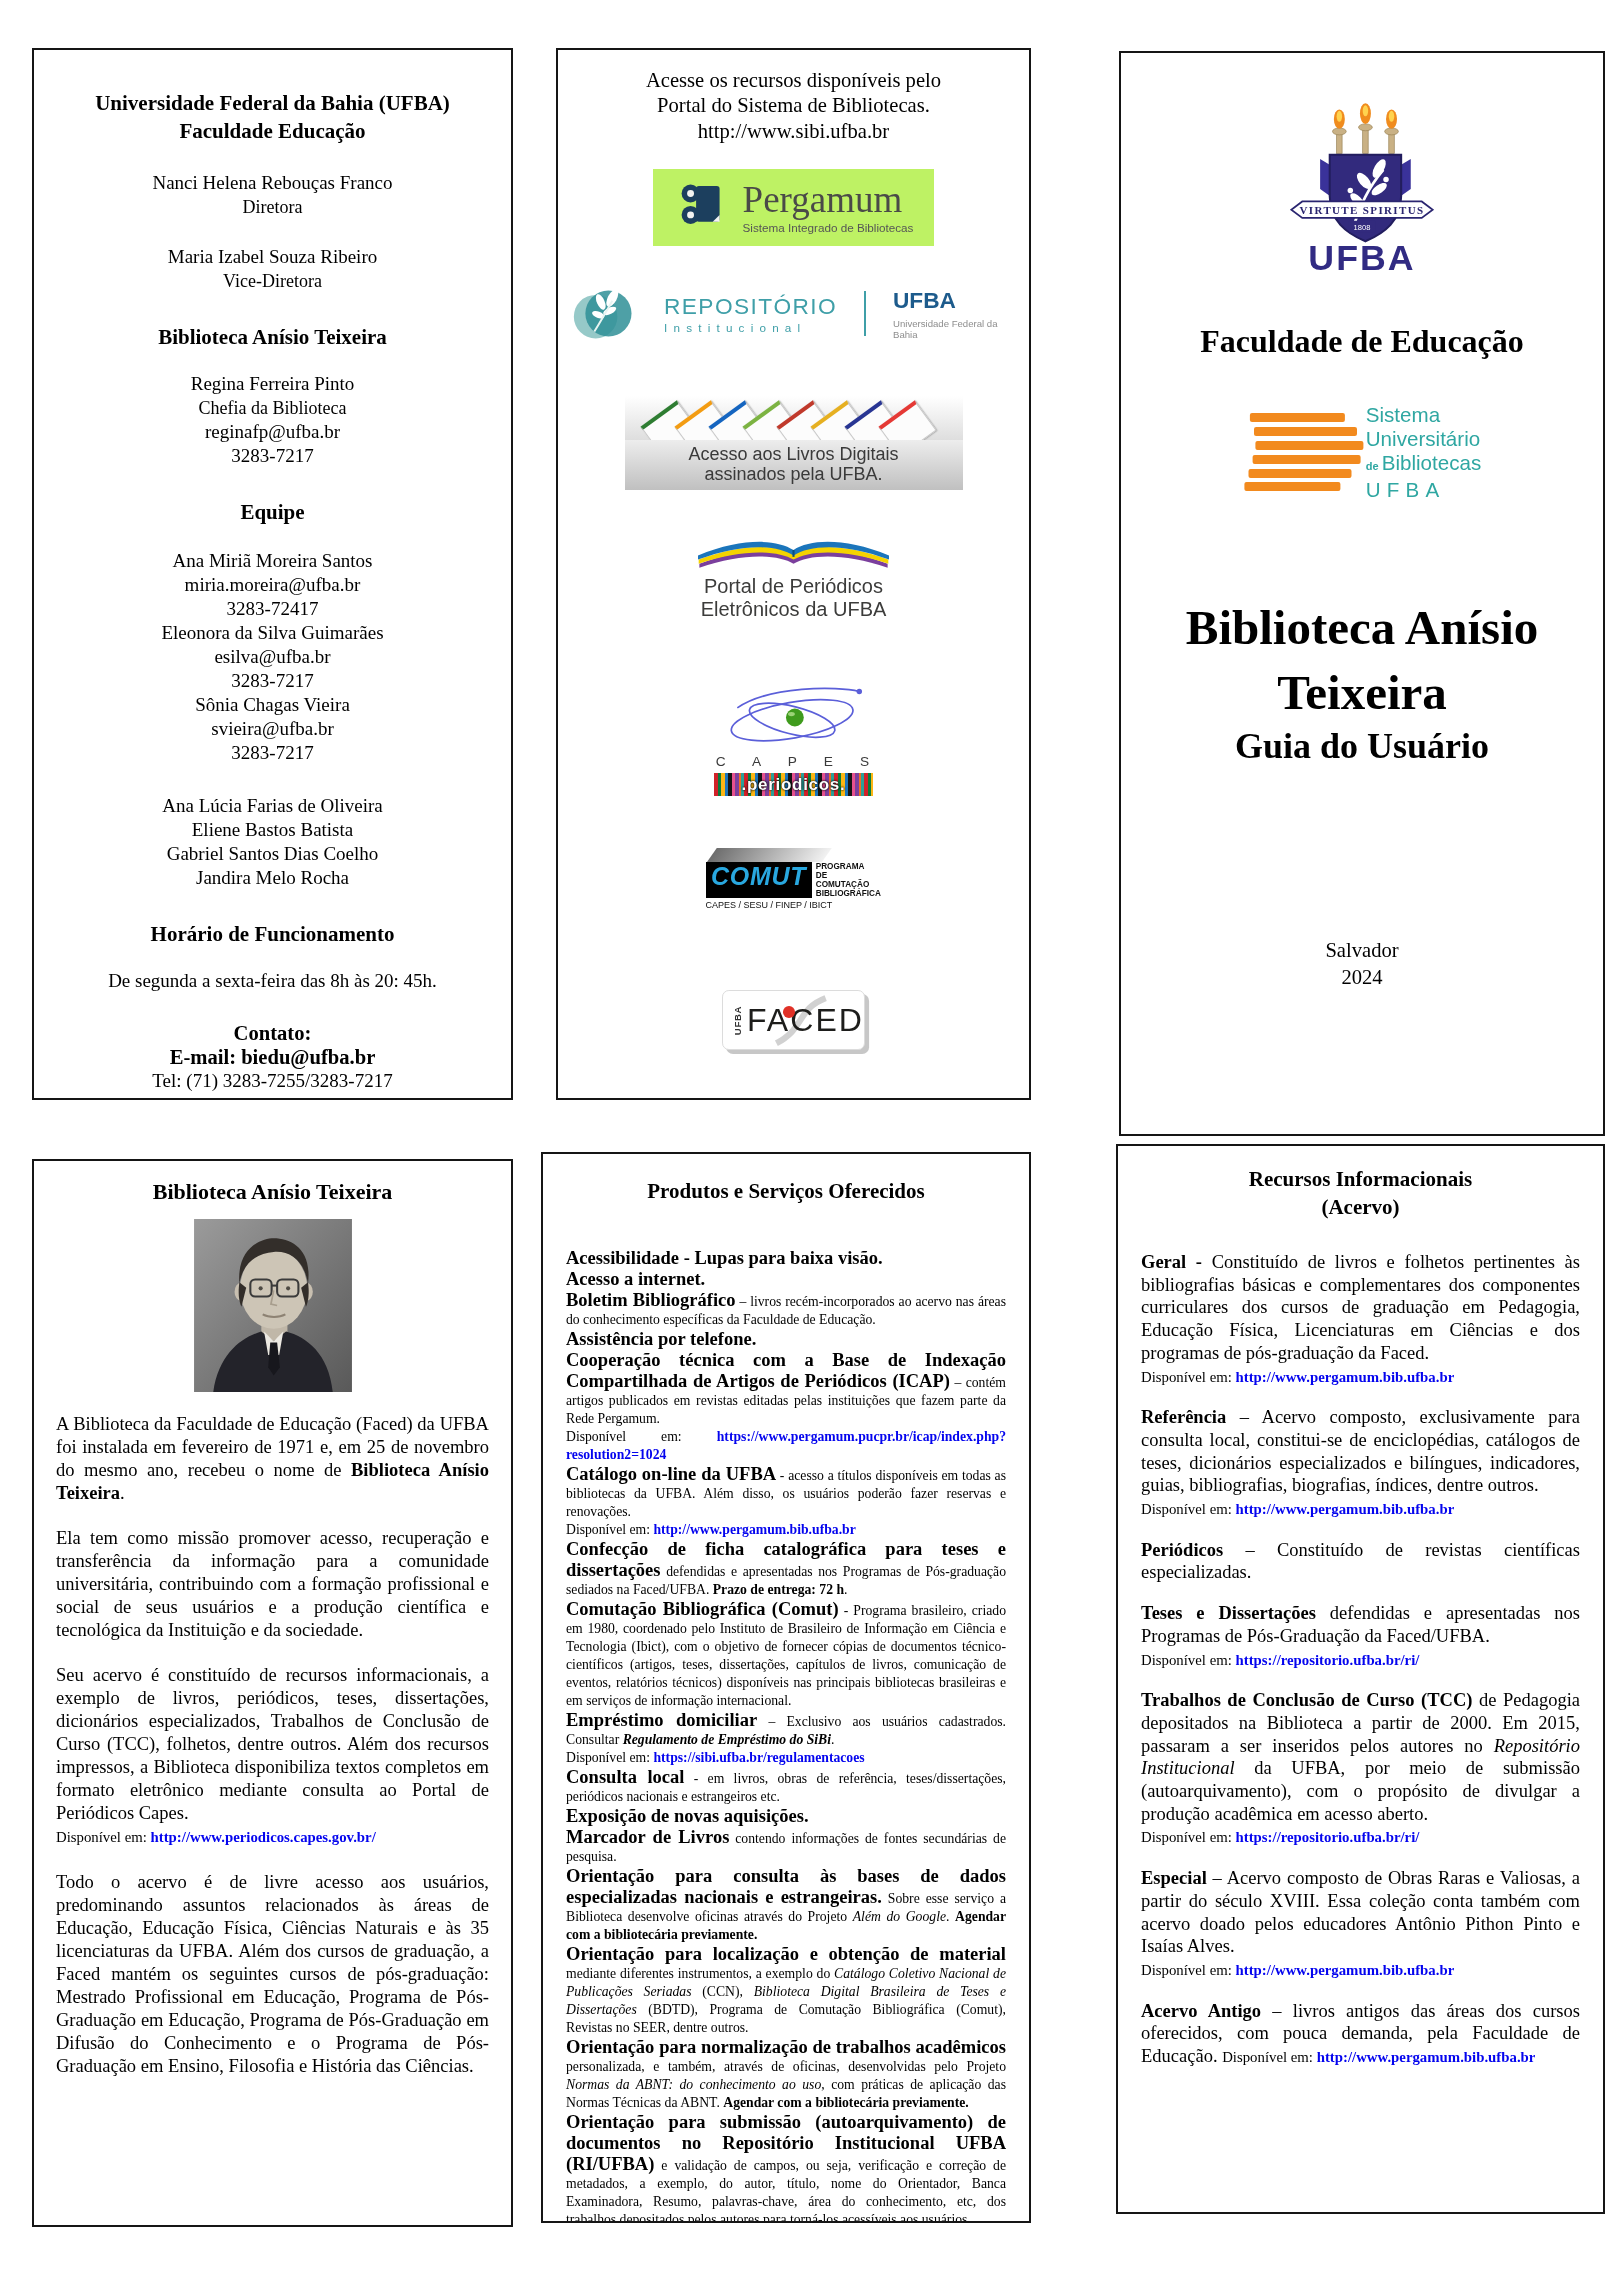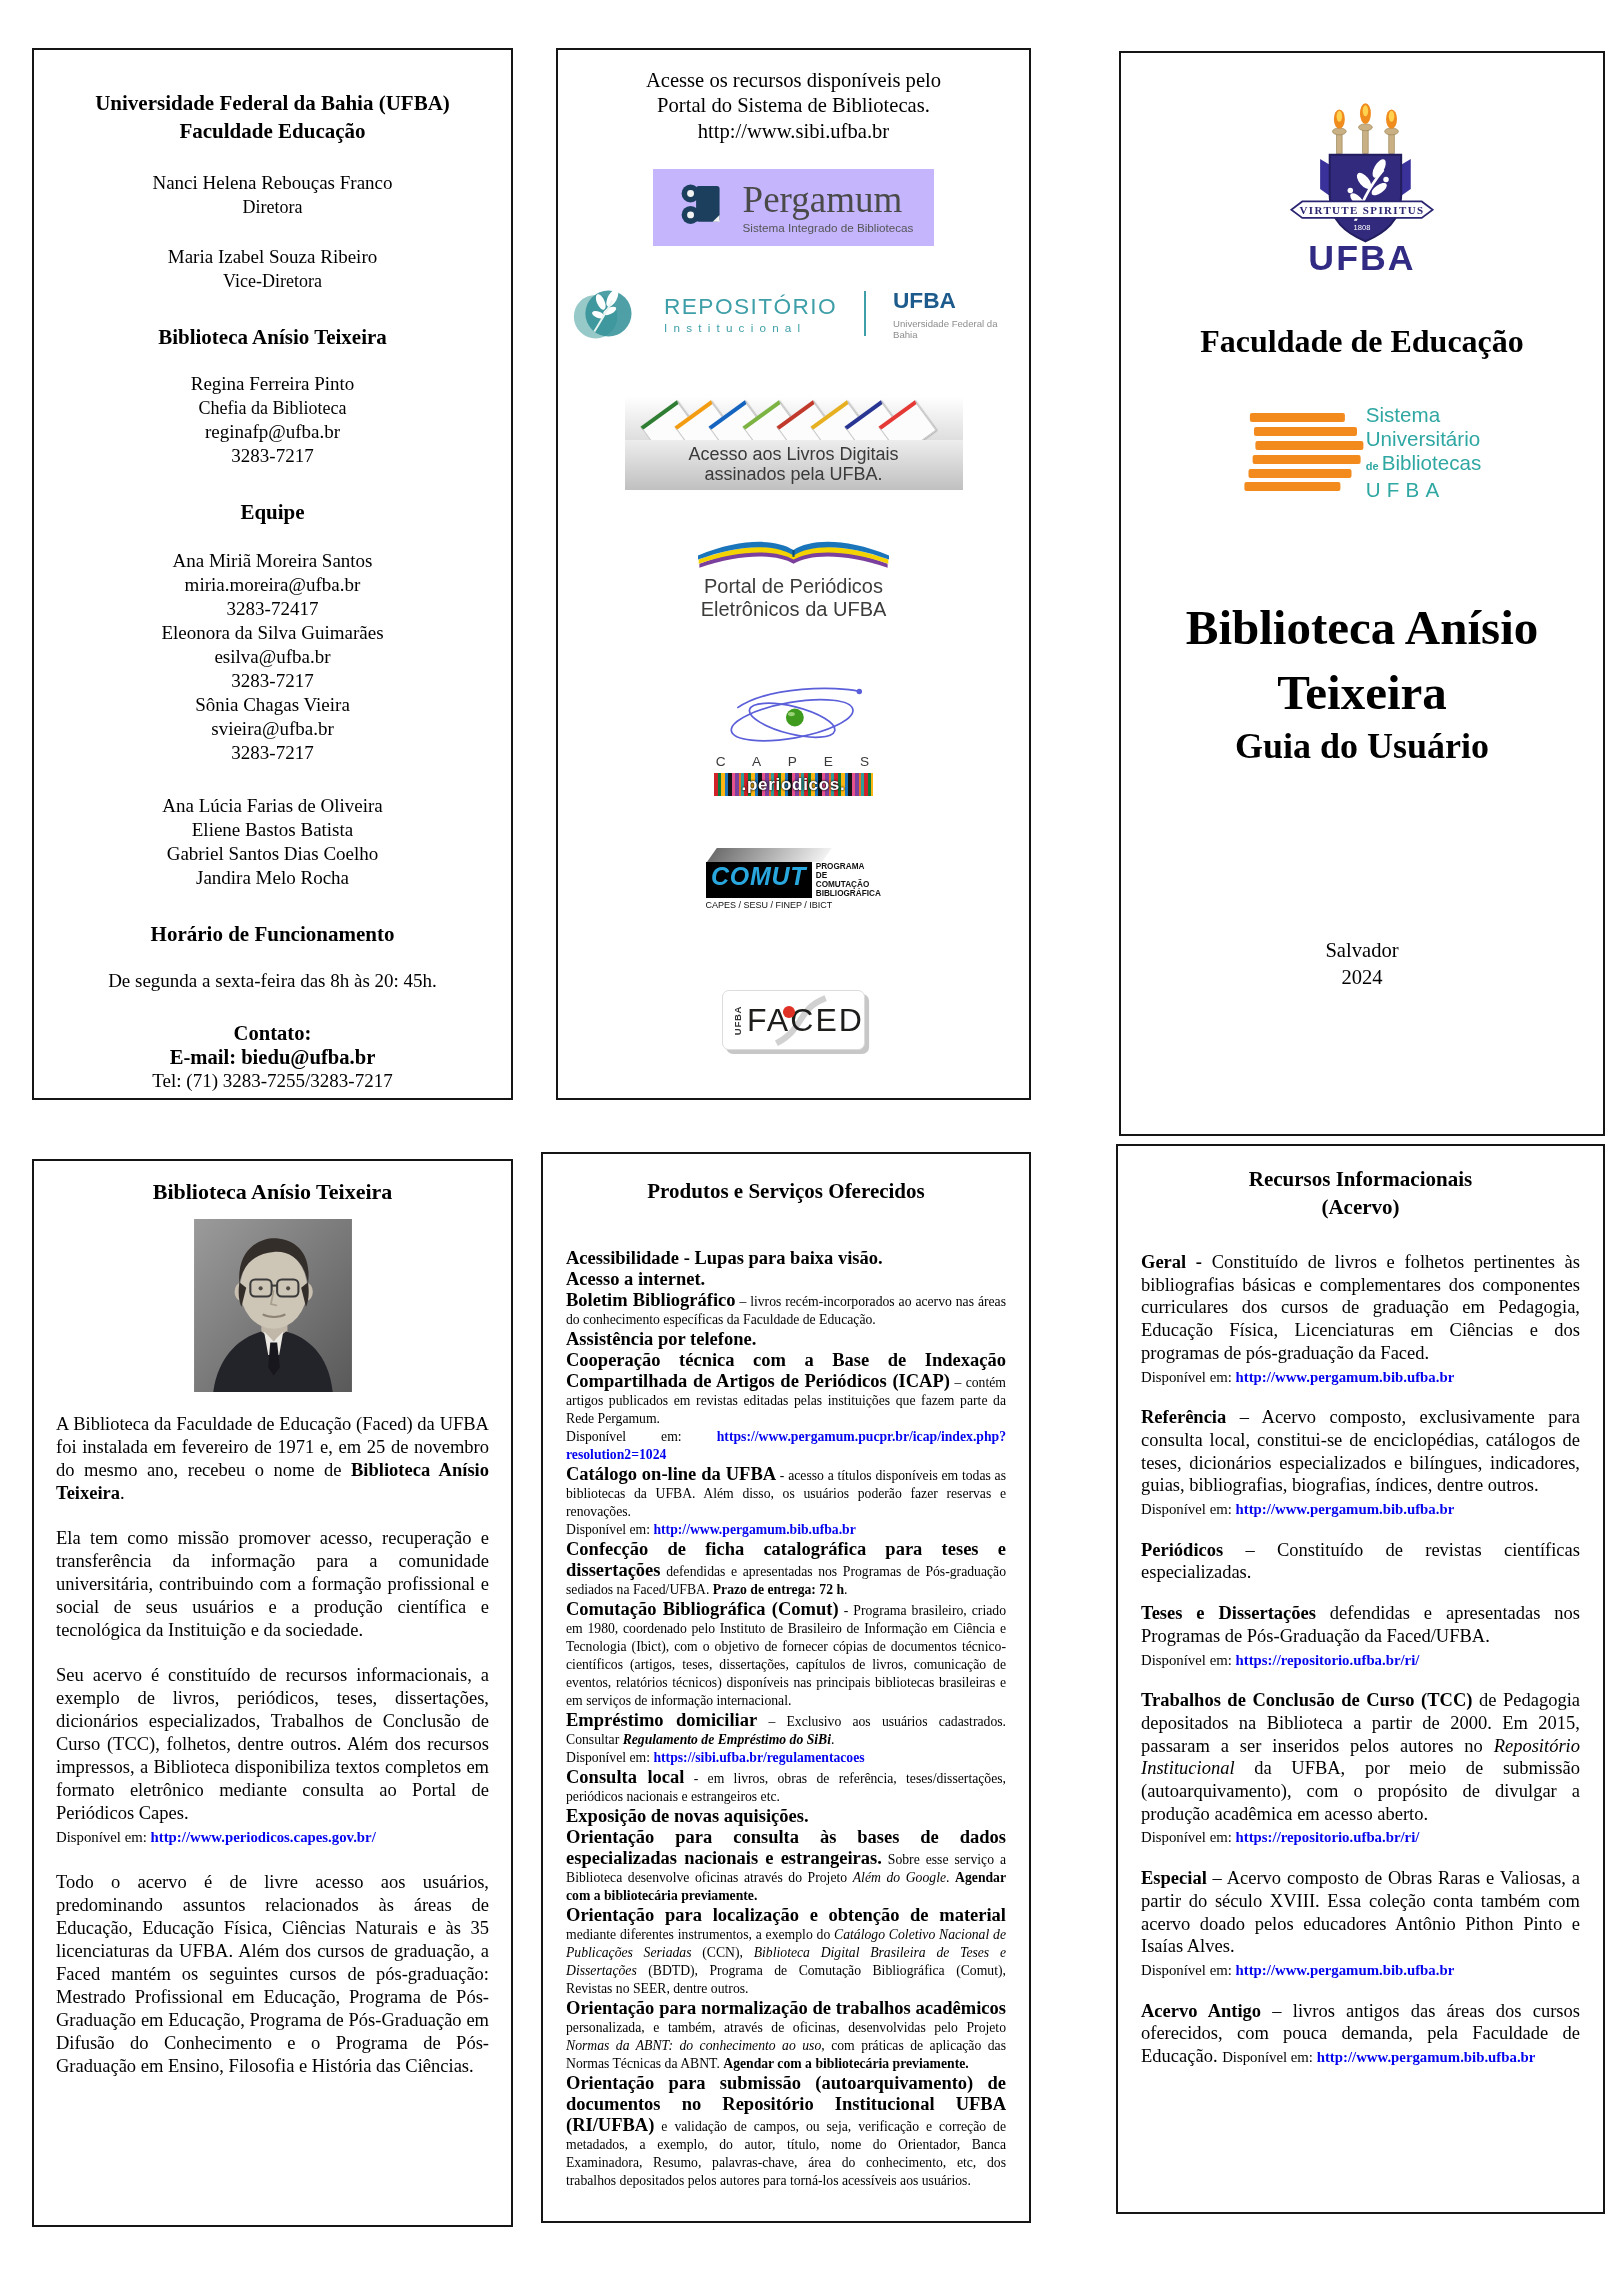--- a/index.html
+++ b/index.html
@@ -23,21 +23,21 @@
   .p1-h{font-size:21px;font-weight:bold;margin-top:32px;}
   .p1-chief{margin-top:23px;}
   .p1-team{margin-top:25px;}
   .p1-staff{margin-top:29px;}
   .p1-hours{margin-top:23px;}
   .p1-contact-block{margin-top:27.5px;}
   .p1-contact-title,.p1-contact-email{font-size:20.6px;font-weight:bold;}
   
   #panel2{left:556px;top:48px;width:475px;height:1052px;padding:18px 12.4px;display:flex;flex-direction:column;align-items:center;}
   .p2-header{font-size:20.6px;line-height:25.4px;text-align:center;}
-  .logo-pergamum{margin-top:25px;display:flex;align-items:center;gap:11px;background:#c4b5fd;padding:9.6px 20.6px;}
+  .logo-pergamum{margin-top:25px;display:flex;align-items:center;gap:11px;background:#bef264;padding:9.6px 20.6px;}
   .perg-name{font-size:37px;color:#4a4a48;line-height:38px;}
   .perg-sub{font-size:11.7px;color:#565656;text-align:right;margin-top:2.1px;}
   .logo-repo{margin-top:33px;display:flex;align-items:center;gap:27px;}
   .repo-title{color:#3f9fa8;font-size:22.7px;letter-spacing:1.4px;line-height:25px;}
   .repo-inst{color:#3f9fa8;font-size:11.7px;letter-spacing:6.2px;margin-top:2.7px;}
   .repo-div{width:2.1px;height:45px;background:#3f9fa8;}
   .repo-ufba{color:#1d5b8c;font-size:22.7px;font-weight:bold;line-height:25px;}
   .repo-univ{color:#8e8e8e;font-size:9.6px;margin-top:5.5px;}
   .logo-books{margin-top:48px;width:338px;}
   .books-top{height:44px;background:linear-gradient(#ffffff,#dedede);display:flex;justify-content:center;overflow:hidden;}
@@ -369,20 +369,21 @@
       <p class="p5-item"><span class="seg-t">Acesso a internet.</span></p>
       <p class="p5-item"><span class="seg-t">Boletim Bibliográfico</span><span class="seg-n"> – livros recém-incorporados ao acervo nas áreas do conhecimento específicas da Faculdade de Educação.</span></p>
       <p class="p5-item"><span class="seg-t">Assistência por telefone.</span></p>
       <p class="p5-item"><span class="seg-t">Cooperação técnica com a Base de Indexação Compartilhada de Artigos de Periódicos (ICAP)</span><span class="seg-n"> – contém artigos publicados em revistas editadas pelas instituições que fazem parte da Rede Pergamum.</span><br><span class="seg-n">Disponível em: </span><span class="seg-l">https://www.pergamum.pucpr.br/icap/index.php?resolution2=1024</span></p>
       <p class="p5-item"><span class="seg-t">Catálogo on-line da UFBA</span><span class="seg-n"> - acesso a títulos disponíveis em todas as bibliotecas da UFBA. Além disso, os usuários poderão fazer reservas e renovações.</span><br><span class="seg-n">Disponível em: </span><span class="seg-l">http://www.pergamum.bib.ufba.br</span></p>
       <p class="p5-item"><span class="seg-t">Confecção de ficha catalográfica para teses e dissertações</span><span class="seg-n"> defendidas e apresentadas nos Programas de Pós-graduação sediados na Faced/UFBA. </span><span class="seg-b">Prazo de entrega: 72 h</span><span class="seg-n">.</span></p>
       <p class="p5-item"><span class="seg-t">Comutação Bibliográfica (Comut)</span><span class="seg-n"> - Programa brasileiro, criado em 1980, coordenado pelo Instituto de Brasileiro de Informação em Ciência e Tecnologia (Ibict), com o objetivo de fornecer cópias de documentos técnico-científicos (artigos, teses, dissertações, capítulos de livros, comunicação de eventos, relatórios técnicos) disponíveis nas principais bibliotecas brasileiras e em serviços de informação internacional.</span></p>
       <p class="p5-item"><span class="seg-t">Empréstimo domiciliar</span><span class="seg-n"> – Exclusivo aos usuários cadastrados. Consultar </span><span class="seg-bi">Regulamento de Empréstimo do SiBi</span><span class="seg-n">.</span><br><span class="seg-n">Disponível em:  </span><span class="seg-l">https://sibi.ufba.br/regulamentacoes</span></p>
       <p class="p5-item"><span class="seg-t">Consulta local</span><span class="seg-n"> - em livros, obras de referência, teses/dissertações, periódicos nacionais e estrangeiros etc.</span></p>
       <p class="p5-item"><span class="seg-t">Exposição de novas aquisições.</span></p>
+      <p class="p5-item"><span class="seg-t">Marcador de Livros</span><span class="seg-n"> contendo informações de fontes secundárias de pesquisa.</span></p>
       <p class="p5-item"><span class="seg-t">Orientação para consulta às bases de dados especializadas nacionais e estrangeiras.</span><span class="seg-n"> Sobre esse serviço a Biblioteca desenvolve oficinas através do Projeto </span><span class="seg-i">Além do Google</span><span class="seg-n">. </span><span class="seg-b">Agendar com a bibliotecária  previamente.</span></p>
       <p class="p5-item"><span class="seg-t">Orientação para localização e obtenção de material</span><span class="seg-n"> mediante diferentes instrumentos, a exemplo do </span><span class="seg-i">Catálogo Coletivo Nacional de Publicações Seriadas</span><span class="seg-n"> (CCN), </span><span class="seg-i">Biblioteca Digital Brasileira de Teses e Dissertações</span><span class="seg-n"> (BDTD), Programa de Comutação Bibliográfica (Comut), Revistas no SEER, dentre outros.</span></p>
       <p class="p5-item"><span class="seg-t">Orientação para normalização de trabalhos acadêmicos</span><span class="seg-n"> personalizada, e também, através de oficinas, desenvolvidas pelo Projeto </span><span class="seg-i">Normas da ABNT: do conhecimento ao uso</span><span class="seg-n">, com práticas de aplicação das Normas Técnicas da ABNT. </span><span class="seg-b">Agendar com a bibliotecária previamente.</span></p>
       <p class="p5-item"><span class="seg-t">Orientação para submissão (autoarquivamento) de documentos no Repositório Institucional UFBA (RI/UFBA)</span><span class="seg-n"> e validação de campos, ou seja, verificação e correção de metadados, a exemplo, do autor, título, nome do Orientador, Banca Examinadora, Resumo, palavras-chave, área do conhecimento, etc, dos trabalhos depositados pelos autores para torná-los acessíveis aos usuários.</span><br></p>
     </div>
 </div>
 
 <div class="panel" id="panel6">
   <div class="p6-title">
     <div>Recursos Informacionais</div>

